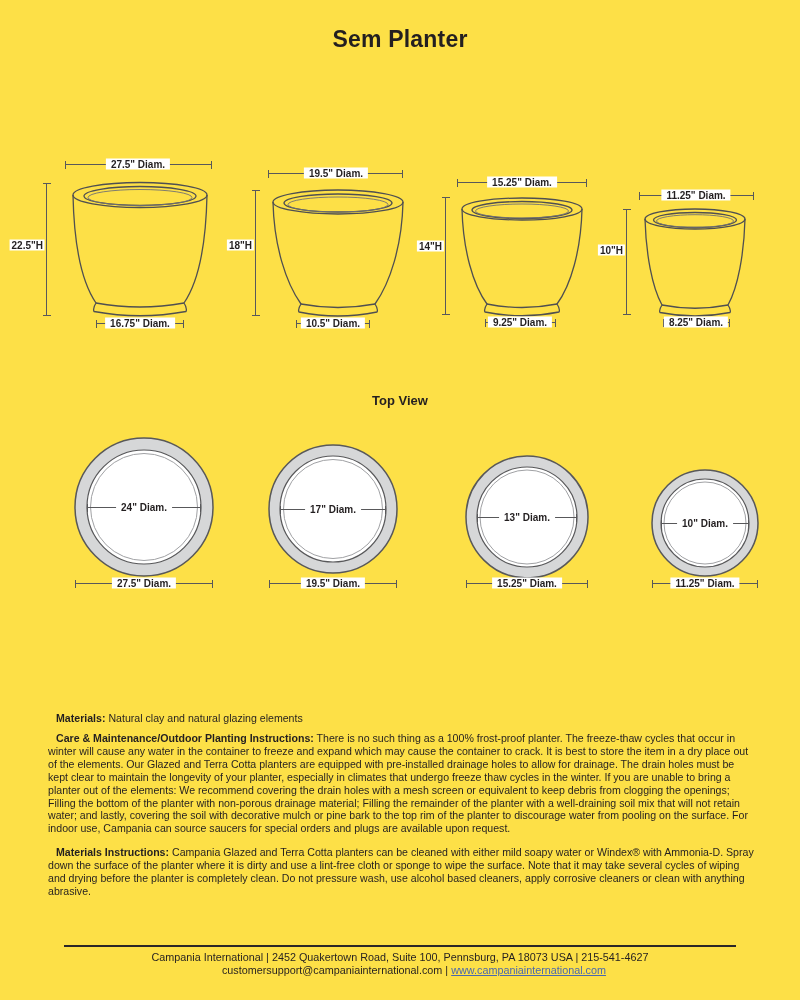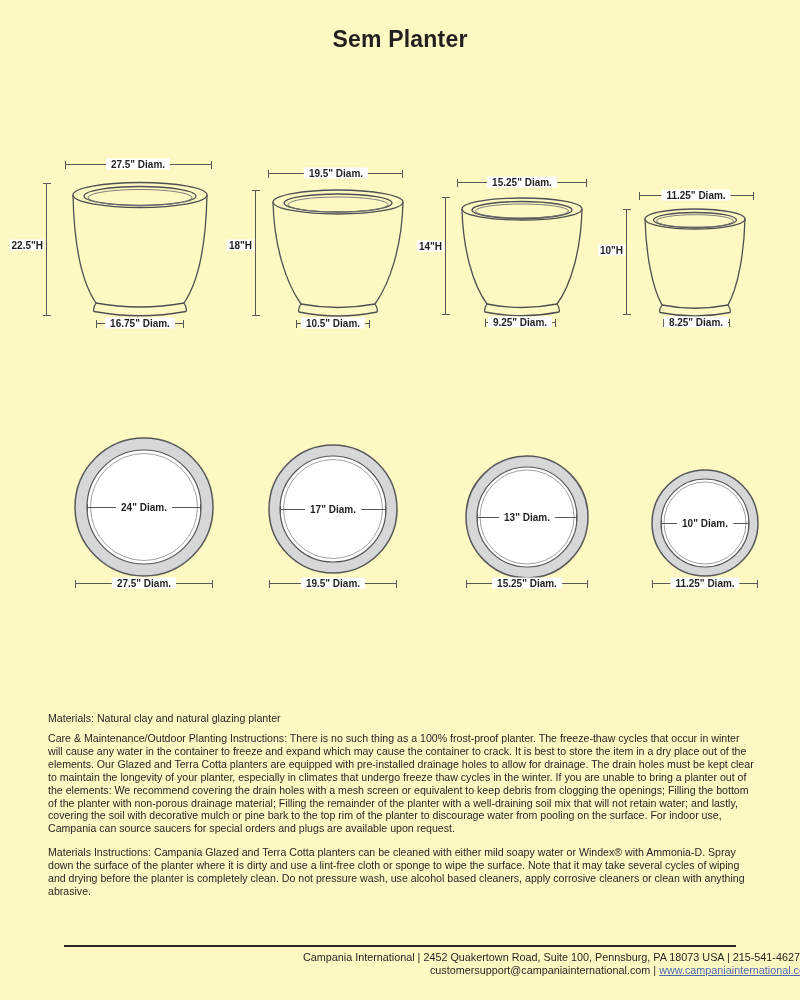--- a/index.html
+++ b/index.html
@@ -1,17 +1,17 @@
 <!DOCTYPE html>
 <html><head>
 <meta charset="utf-8">
 <style>
   html,body{margin:0;padding:0;background:#ffffff;}
   #page{
-    position:relative;width:800px;height:1000px;background:#fef9c3;overflow:hidden;
+    position:relative;width:800px;height:1000px;background:#fde047;overflow:hidden;
     font-family:"Liberation Sans","DejaVu Sans",sans-serif;color:#231f20;
   }
   .abs{position:absolute;}
   #title{
     top:26px;left:0;width:800px;text-align:center;
     font-size:23px;font-weight:bold;letter-spacing:.2px;color:#231f20;
   }
   .section-heading{
     left:0;width:800px;text-align:center;font-size:13px;font-weight:bold;color:#231f20;
   }
@@ -29,27 +29,27 @@
   .vdim::before,.vdim::after{content:"";position:absolute;left:-4px;width:8px;height:1px;background:#58585a;}
   .vdim::before{top:0;}
   .vdim::after{bottom:0;}
   .dimlabel{
     position:absolute;transform:translate(-50%,-50%);background:#ffffff;
     padding:0 5px;font-size:10px;font-weight:bold;white-space:nowrap;color:#231f20;
   }
   .dimlabel.rightal{transform:translate(-100%,-50%);padding:0 2px;}
   
   .content{position:absolute;left:48px;width:708px;font-size:10.6px;line-height:12.9px;color:#231f20;text-align:left;}
-  .content b{font-weight:normal;}
+  .content b{font-weight:bold;margin-left:8px;}
   #materials{top:712px;}
   #care{top:732px;}
   #cleaning{top:846px;}
   
   #footer-rule{top:945px;left:64px;width:672px;height:2px;background:#2a2627;}
-  .footer-line{left:0;width:800px;text-align:right;font-size:10.8px;color:#231f20;}
+  .footer-line{left:0;width:800px;text-align:center;font-size:10.8px;color:#231f20;}
   #footer-line1{top:951px;}
   #footer-line2{top:964px;padding-left:14px;}
   #footer-link{color:#4a68ae;text-decoration:underline;cursor:pointer;}
 </style>
 </head>
 <body>
 
 <div id="page">
 
   <div class="abs" id="title">Sem Planter</div>
@@ -135,20 +135,21 @@
   <div class="hdim" style="left:485px;top:322px;width:71px;"></div>
   <div class="dimlabel" style="left:520px;top:322px;">9.25" Diam.</div>
 
   <div class="hdim" style="left:639px;top:195px;width:115px;"></div>
   <div class="dimlabel" style="left:696px;top:195px;">11.25" Diam.</div>
   <div class="vdim" style="left:626px;top:209px;height:106px;"></div>
   <div class="dimlabel rightal" style="left:625px;top:250px;">10"H</div>
   <div class="hdim" style="left:663px;top:322px;width:67px;"></div>
   <div class="dimlabel" style="left:696px;top:322px;">8.25" Diam.</div>
 
+  <div class="abs section-heading" id="top-heading">Top View</div>
 
   <div class="hdim" style="left:87px;top:507px;width:114px;"></div>
   <div class="dimlabel" style="left:144px;top:507px;">24" Diam.</div>
   <div class="hdim" style="left:75px;top:583px;width:138px;"></div>
   <div class="dimlabel" style="left:144px;top:583px;">27.5" Diam.</div>
 
   <div class="hdim" style="left:280px;top:509px;width:106px;"></div>
   <div class="dimlabel" style="left:333px;top:509px;">17" Diam.</div>
   <div class="hdim" style="left:269px;top:583px;width:128px;"></div>
   <div class="dimlabel" style="left:333px;top:583px;">19.5" Diam.</div>
@@ -158,21 +159,21 @@
   <div class="hdim" style="left:466px;top:583px;width:122px;"></div>
   <div class="dimlabel" style="left:527px;top:583px;">15.25" Diam.</div>
 
   <div class="hdim" style="left:661px;top:523px;width:88px;"></div>
   <div class="dimlabel" style="left:705px;top:523px;">10" Diam.</div>
   <div class="hdim" style="left:652px;top:583px;width:106px;"></div>
   <div class="dimlabel" style="left:705px;top:583px;">11.25" Diam.</div>
 
   <div class="content" id="materials">
     <b>Materials:</b>
-    <span>Natural clay and natural glazing planter</span>
+    <span>Natural clay and natural glazing elements</span>
   </div>
 
   <div class="content" id="care">
     <b>Care &amp; Maintenance/Outdoor Planting Instructions:</b>
     <span>There is no such thing as a 100% frost-proof planter. The freeze-thaw cycles that occur in winter will cause any water in the container to freeze and expand which may cause the container to crack. It is best to store the item in a dry place out of the elements. Our Glazed and Terra Cotta planters are equipped with pre-installed drainage holes to allow for drainage. The drain holes must be kept clear to maintain the longevity of your planter, especially in climates that undergo freeze thaw cycles in the winter. If you are unable to bring a planter out of the elements: We recommend covering the drain holes with a mesh screen or equivalent to keep debris from clogging the openings; Filling the bottom of the planter with non-porous drainage material; Filling the remainder of the planter with a well-draining soil mix that will not retain water; and lastly, covering the soil with decorative mulch or pine bark to the top rim of the planter to discourage water from pooling on the surface. For indoor use, Campania can source saucers for special orders and plugs are available upon request.</span>
   </div>
 
   <div class="content" id="cleaning">
     <b>Materials Instructions:</b>
     <span>Campania Glazed and Terra Cotta planters can be cleaned with either mild soapy water or Windex® with Ammonia-D. Spray down the surface of the planter where it is dirty and use a lint-free cloth or sponge to wipe the surface. Note that it may take several cycles of wiping and drying before the planter is completely clean. Do not pressure wash, use alcohol based cleaners, apply corrosive cleaners or clean with anything abrasive.</span>

